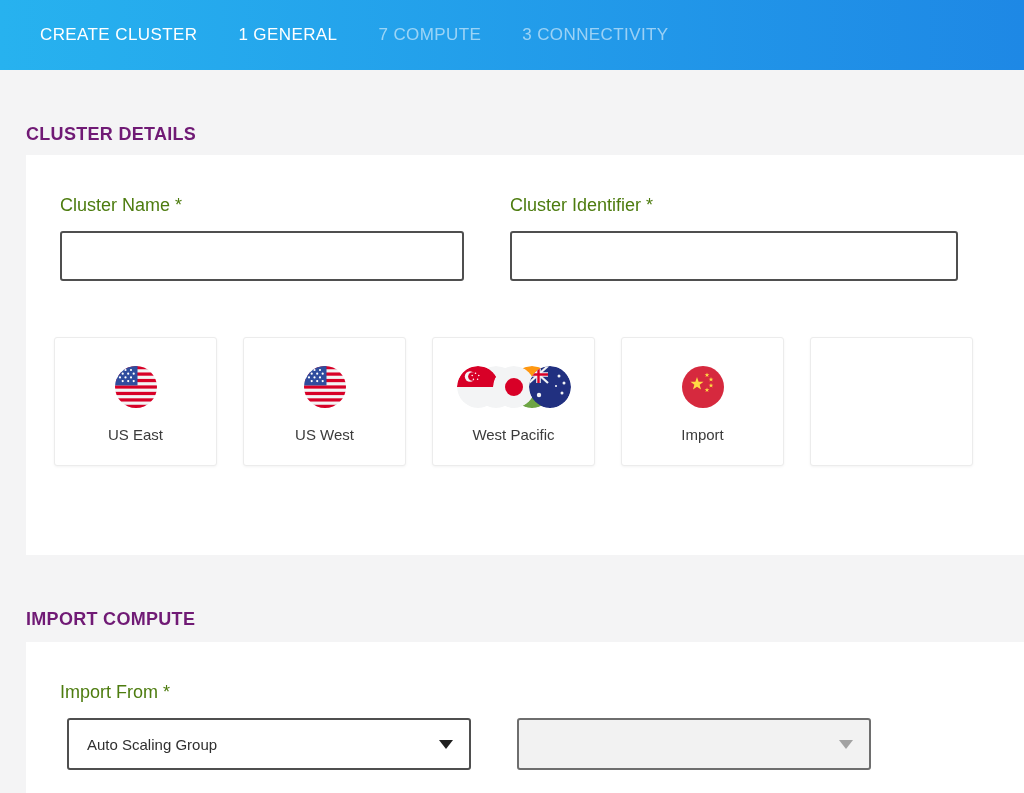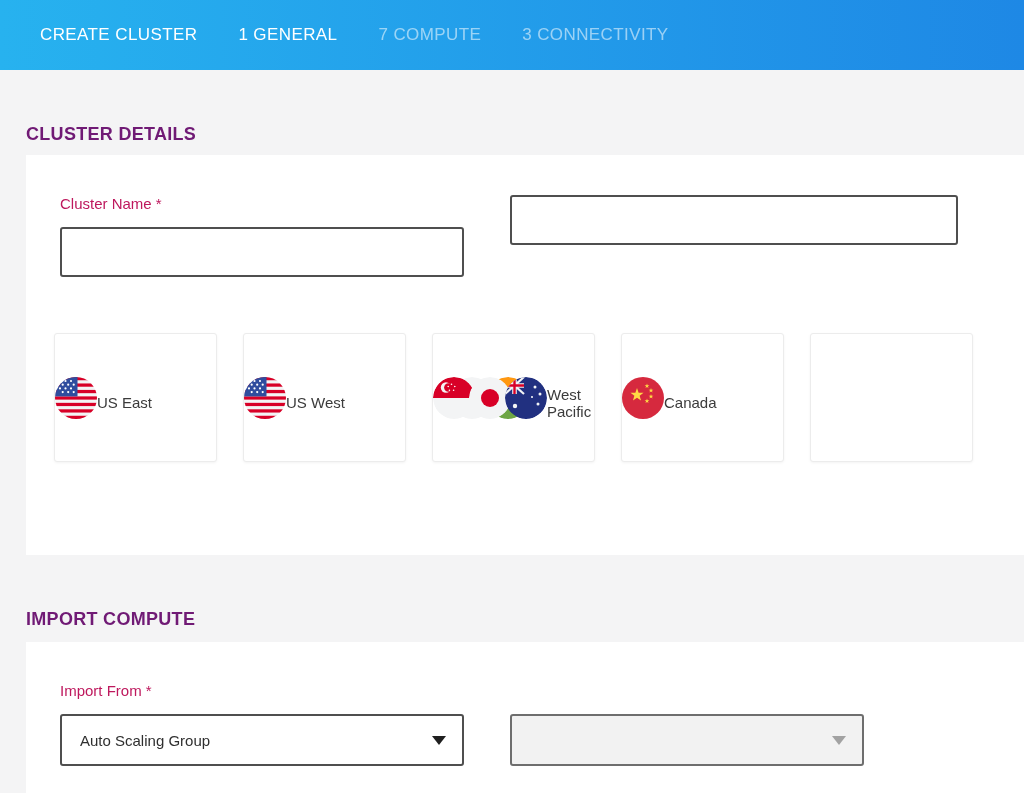--- a/index.html
+++ b/index.html
@@ -44,22 +44,22 @@
     width: 998px;
     padding: 40px 0 0 34px;
   }
   .panel.details-panel { height: 400px; }
   .panel.import-panel  { height: 240px; margin-top: 12px; }
 
   
   .fields-row { display: flex; gap: 46px; }
   .field-label {
     display: block;
-    font-size: 15px;
-    color: #be185d;
+    font-size: 18px;
+    color: #4d7c0f;
     margin-bottom: 15px;
   }
   .text-input {
     height: 50px;
     border: 2px solid #4f4f4f;
     border-radius: 3px;
     background: #ffffff;
     font-size: 15px;
     padding: 0 12px;
     outline: none;
@@ -76,22 +76,23 @@
     gap: 26px;
   }
   .region-card {
     width: 163px;
     height: 129px;
     background: #ffffff;
     border: 1px solid #ececec;
     border-radius: 3px;
     box-shadow: 0 1px 3px rgba(0,0,0,0.05);
     display: flex;
-    flex-direction: row;
+    flex-direction: column;
     align-items: center;
+    padding-top: 20px;
     cursor: pointer;
     flex-shrink: 0;
   }
   .region-icon {
     height: 58px;
     display: flex;
     align-items: center;
     justify-content: center;
   }
   .region-name {
@@ -113,21 +114,21 @@
     border-radius: 3px;
     background: #ffffff;
     display: flex;
     align-items: center;
     justify-content: space-between;
     padding: 0 16px 0 18px;
     font-size: 15px;
     color: #2f2f2f;
     cursor: pointer;
   }
-  .dropdown.primary { width: 404px; }
+  .dropdown.primary { width: 404px; margin-left: 7px; }
   .dropdown.secondary {
     width: 354px;
     background: #f2f2f2;
     border-color: #6e6e6e;
   }
   .caret {
     width: 0; height: 0;
     border-left: 7px solid transparent;
     border-right: 7px solid transparent;
     border-top: 9px solid #1f1f1f;
@@ -146,20 +147,21 @@
 
 <div class="section-title">CLUSTER DETAILS</div>
 
 <div class="panel details-panel">
   <div class="fields-row">
     <div>
       <label class="field-label">Cluster Name *</label>
       <input class="text-input w-name" type="text" value="" style="">
     </div>
     <div>
+      <label class="field-label">Cluster Identifier *</label>
       <input class="text-input w-ident" type="text" value="" style="">
     </div>
   </div>
 
   <div class="regions-row">
 
     <div class="region-card">
       <div class="region-icon">
         <svg width="42" height="42" viewBox="0 0 42 42">
           <defs>
@@ -351,21 +353,21 @@
           <g clip-path="url(#cn)">
             <rect width="42" height="42" fill="#d6293e"></rect>
             <use href="#cnStar" transform="translate(15 18) scale(1.15)"></use>
             <use href="#cnStar" transform="translate(25 9) scale(0.42)"></use>
             <use href="#cnStar" transform="translate(29 13.5) scale(0.42)"></use>
             <use href="#cnStar" transform="translate(29 19.5) scale(0.42)"></use>
             <use href="#cnStar" transform="translate(25 24) scale(0.42)"></use>
           </g>
         </svg>
       </div>
-      <div class="region-name">Canada</div>
+      <div class="region-name">Import</div>
     </div>
 
     <div class="region-card"></div>
 
   </div>
 </div>
 
 <div class="section-title">IMPORT COMPUTE</div>
 
 <div class="panel import-panel">

